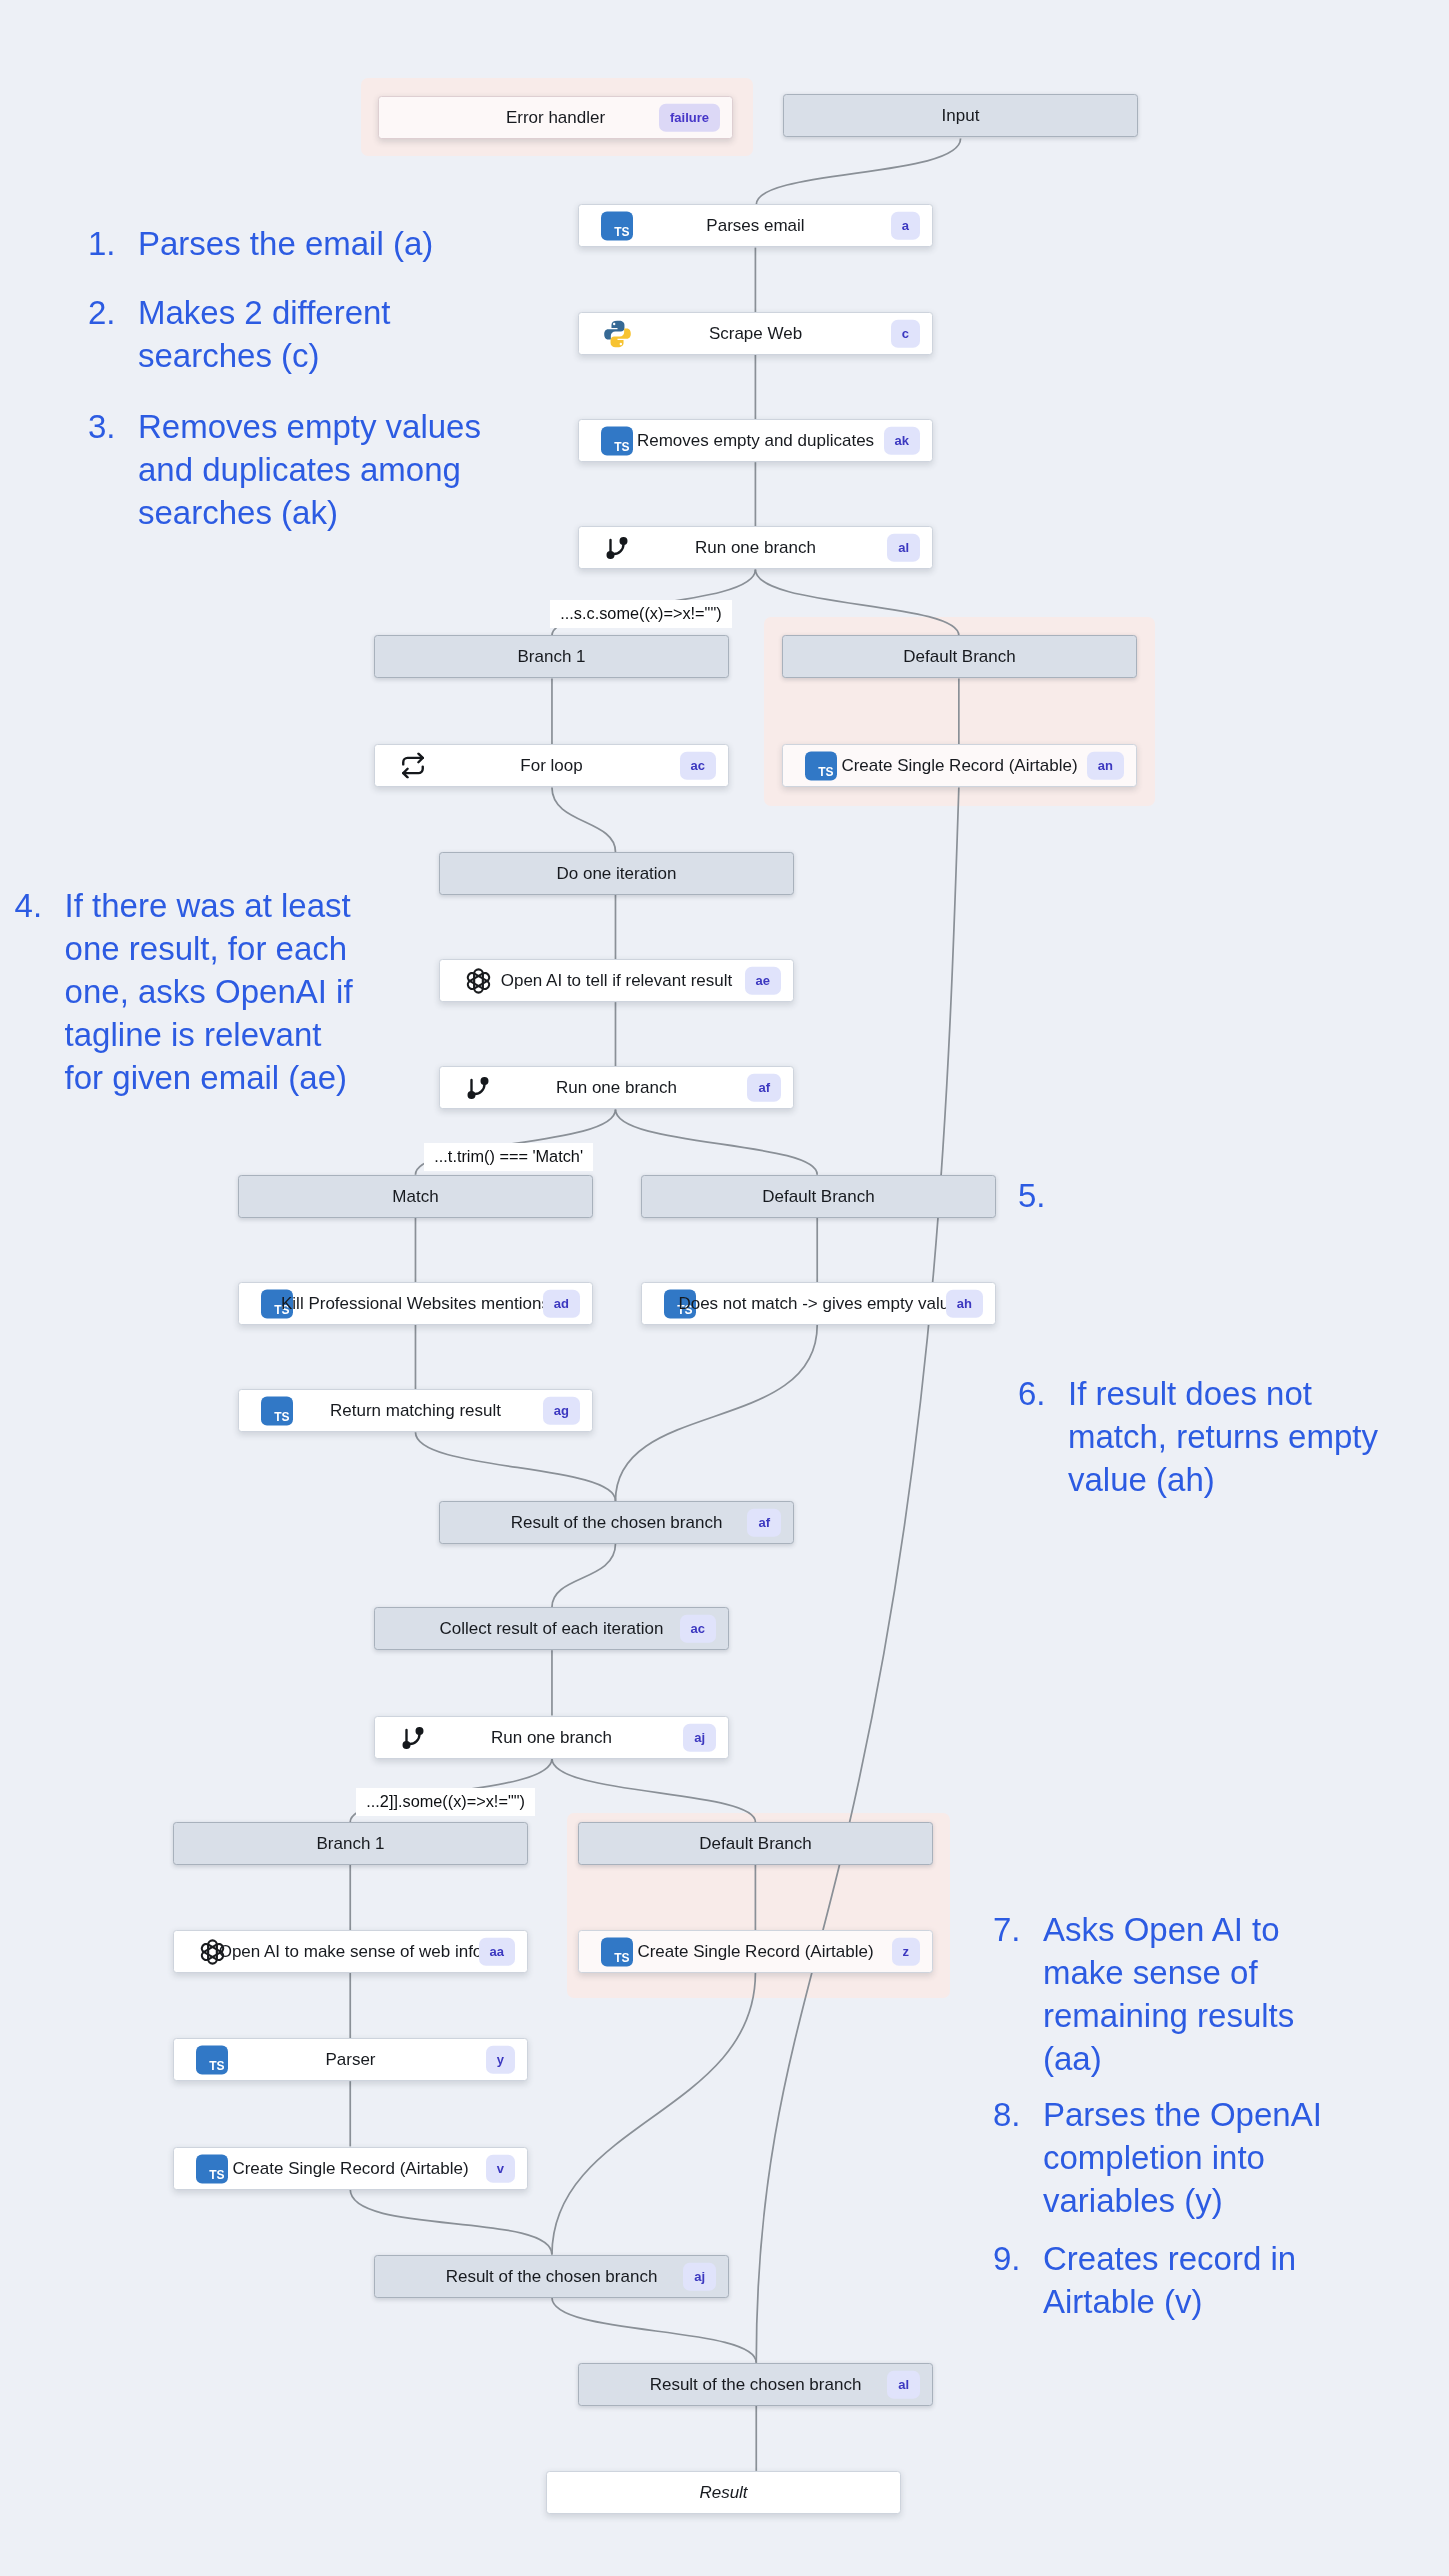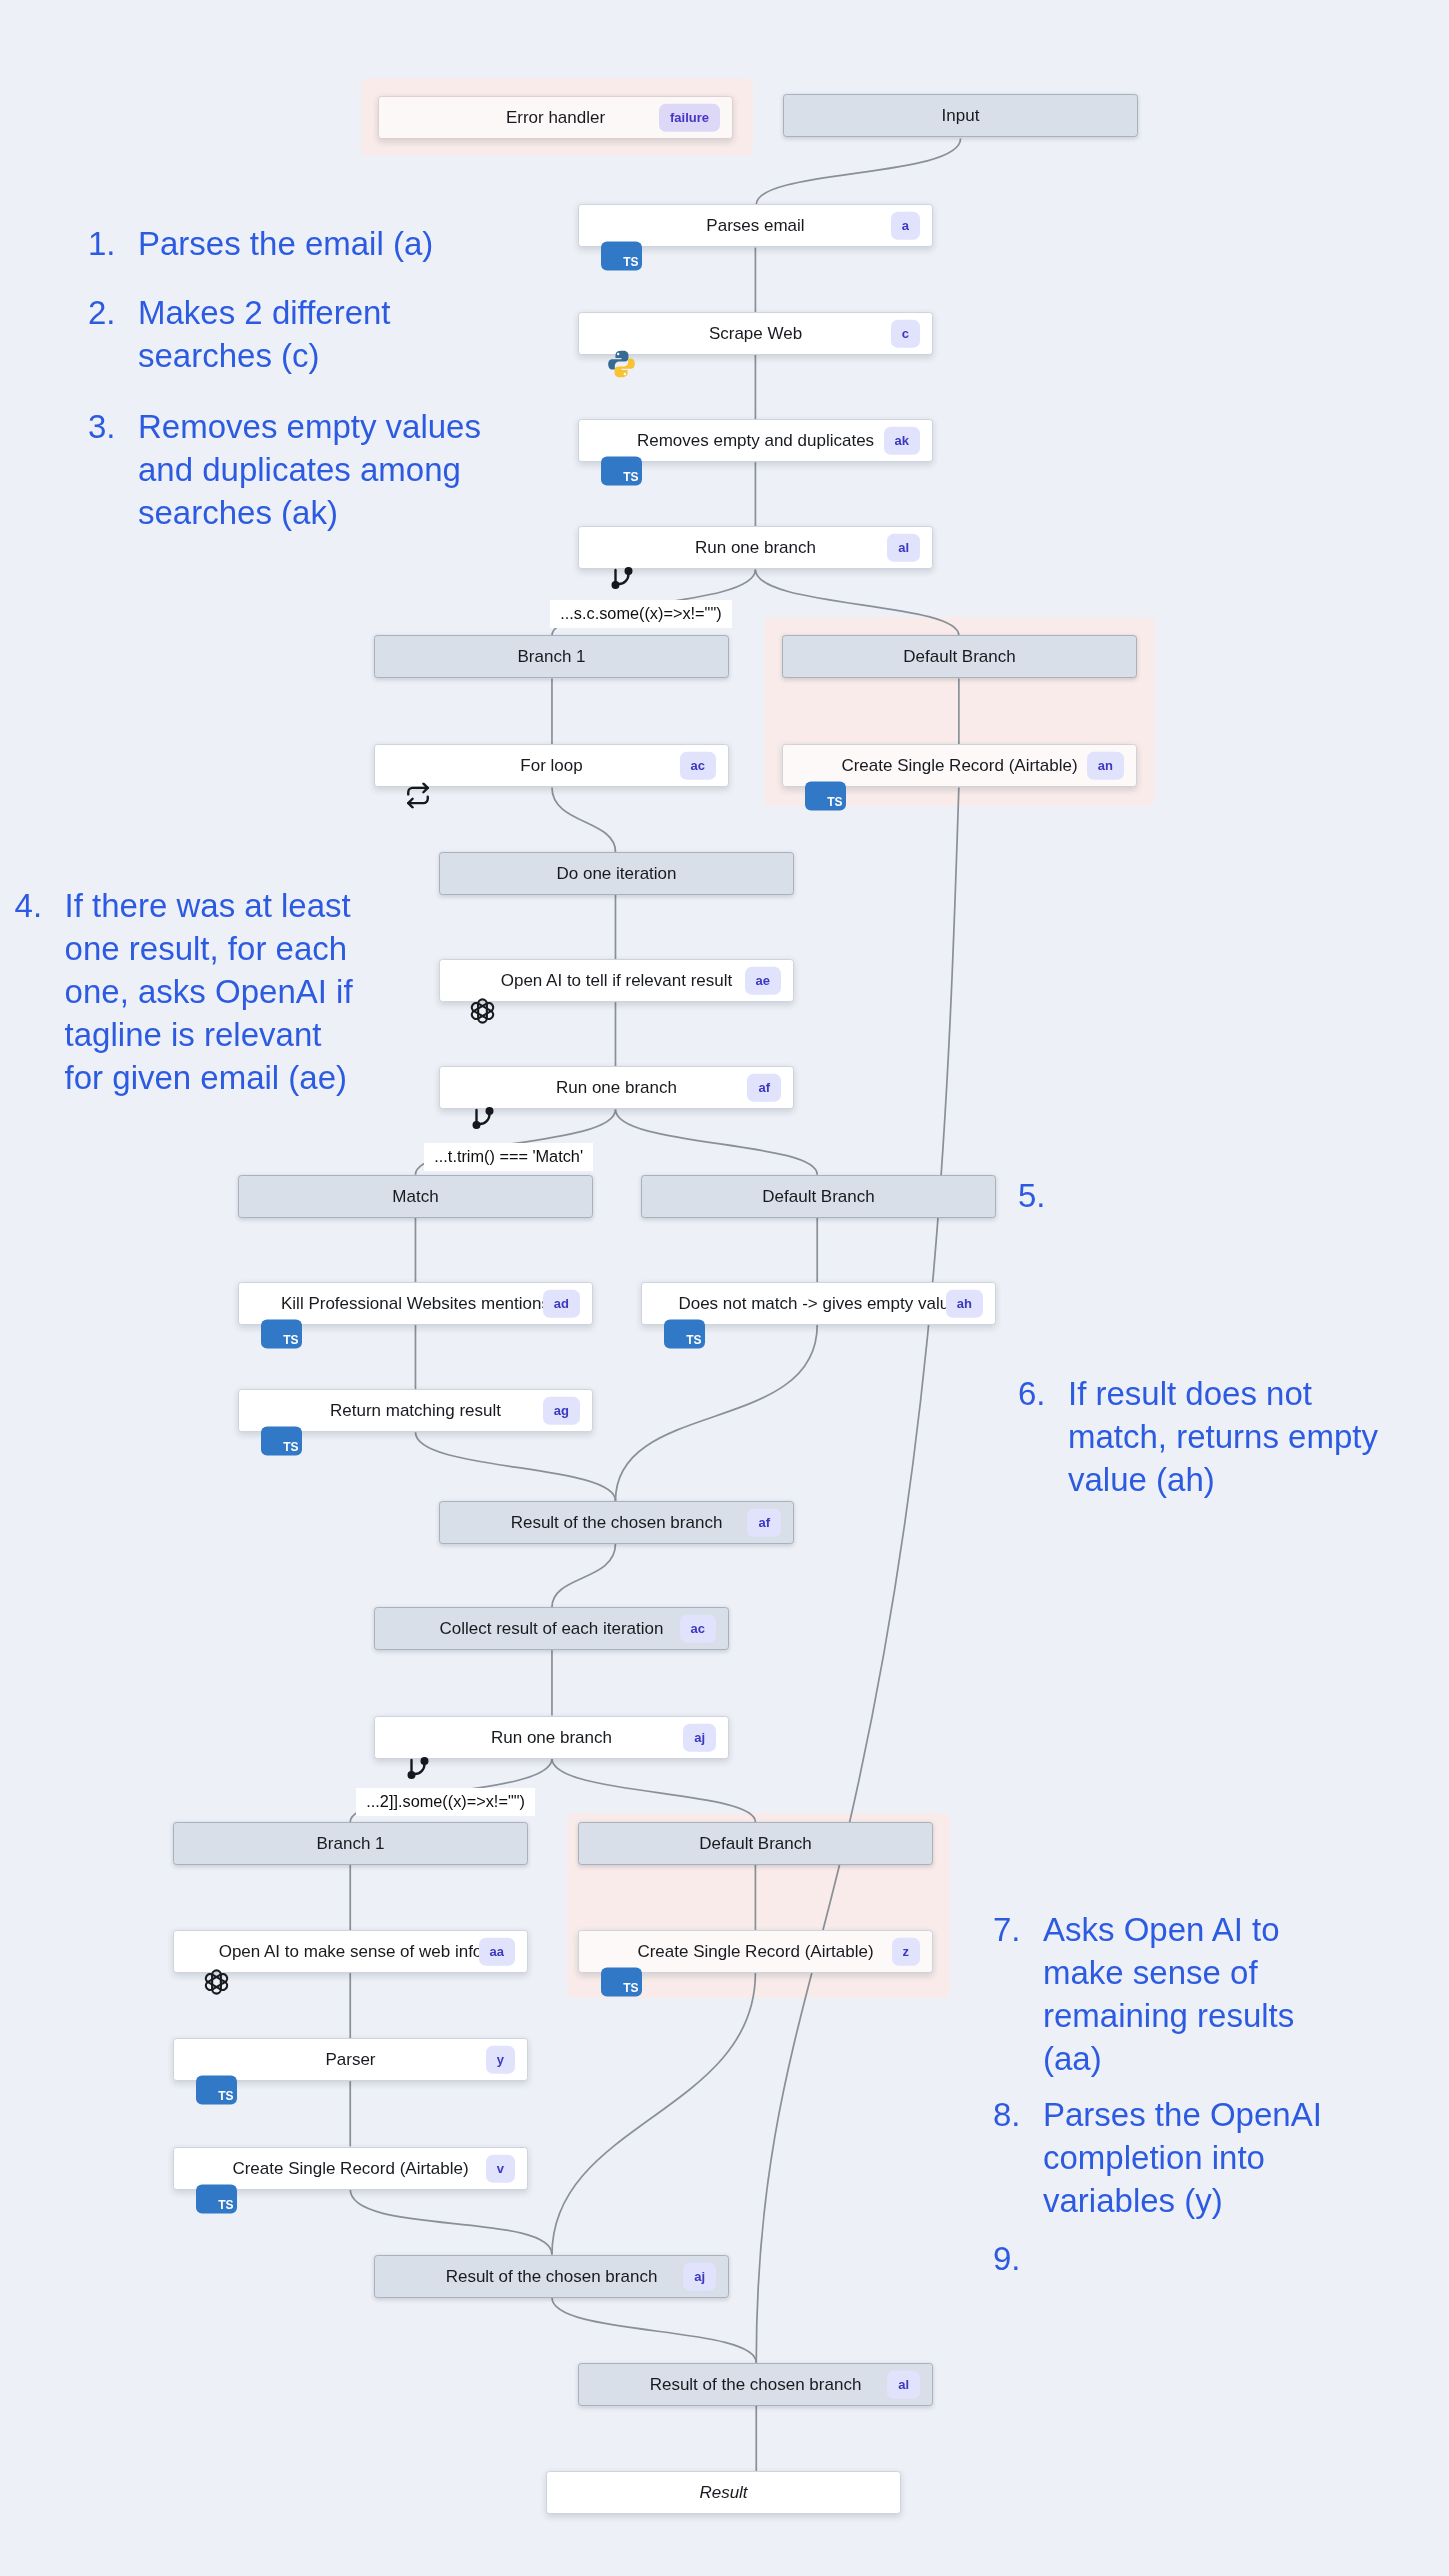--- a/index.html
+++ b/index.html
@@ -16,22 +16,22 @@
         border-radius:3.4px;box-shadow:0 2.6px 6px rgba(45,55,70,.16);z-index:4;box-sizing:border-box;}
   .node .nlabel{position:absolute;left:0;right:0;top:0;bottom:0;display:flex;align-items:center;
         justify-content:center;font-size:17px;color:#171a1f;}
   .node.hdr{background:#d9dfe8;border-color:#a8b1bc;box-shadow:0 1.7px 4.3px rgba(45,55,70,.18);}
   .node.errbox{background:#fdf8f8;border-color:#decfd2;}
   .node.pinkish{background:#fdf9f9;}
   .badge{position:absolute;right:12px;top:50%;transform:translateY(-50%);background:#e0e3fb;
         color:#3c38c0;font-weight:bold;font-size:13px;line-height:1;padding:7.7px 11px;
         border-radius:6.9px;z-index:5;}
   .badge.fail{background:#dcd8f6;color:#4636c8;}
-  .nicon{position:absolute;left:22px;top:50%;transform:translateY(-50%);width:41px;height:29px;
-        display:flex;align-items:center;justify-content:center;margin-top:30px;}
+  .nicon{position:absolute;left:22px;top:50%;transform:translateY(-50%);width:32px;height:29px;
+        display:flex;align-items:center;justify-content:center;}
   .ts{background:#3178c6;border-radius:6px;position:absolute;}
   .ts span{position:absolute;right:3.4px;bottom:2.6px;color:#fff;font-weight:bold;font-size:12px;line-height:1;}
 </style>
 </head>
 <body>
 
 <div id="canvas">
 
   <div class="pink" style="left:361px;top:78px;width:392px;height:78px;"></div>
   <div class="pink" style="left:764px;top:617px;width:391px;height:189px;"></div>
@@ -357,16 +357,20 @@
   <div class="ann" style="left:993px;top:2093px;">
     <span class="num">8.</span>
     <span class="lines">
         <div>Parses the OpenAI</div>
         <div>completion into</div>
         <div>variables (y)</div>
       </span>
   </div>
   <div class="ann" style="left:993px;top:2237px;">
     <span class="num">9.</span>
+    <span class="lines">
+        <div>Creates record in</div>
+        <div>Airtable (v)</div>
+      </span>
   </div>
 
 </div>
 
 
 </body></html>

